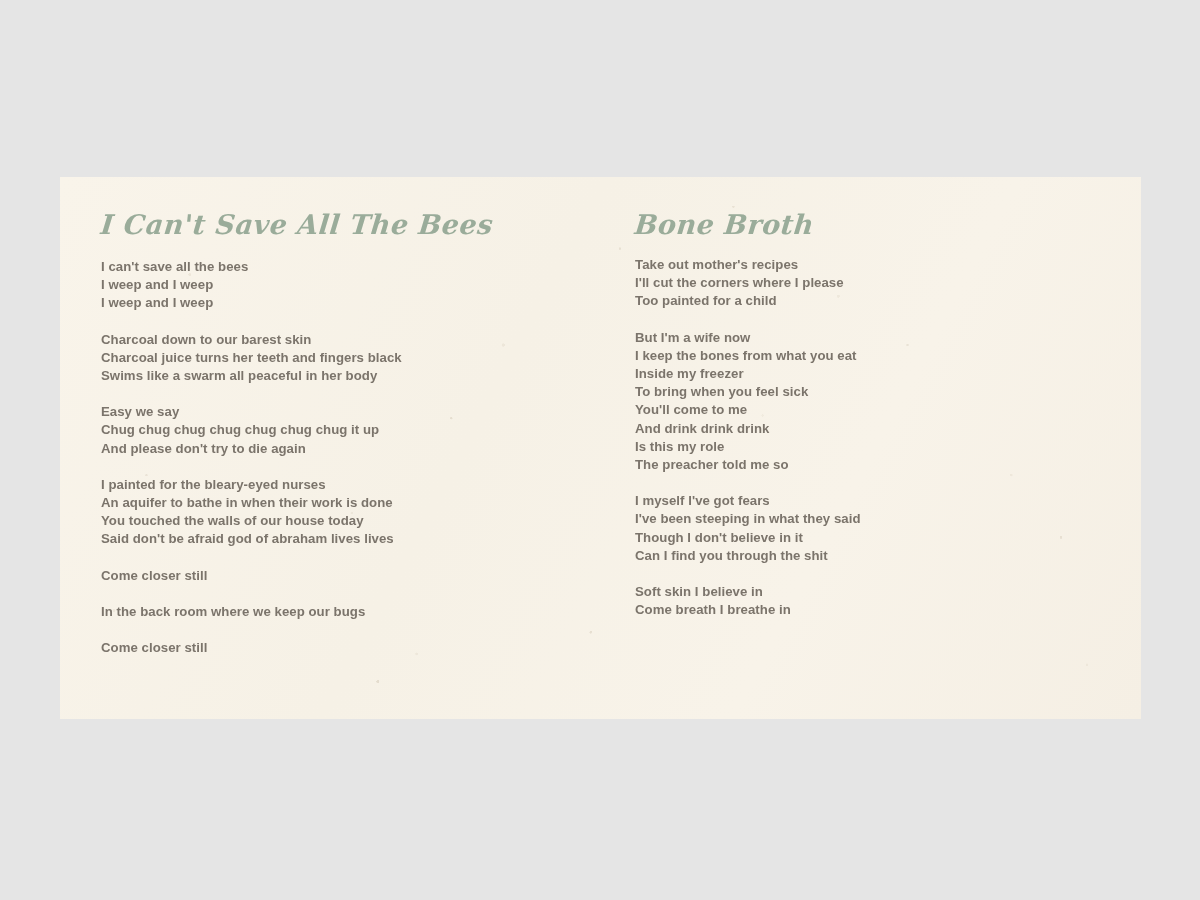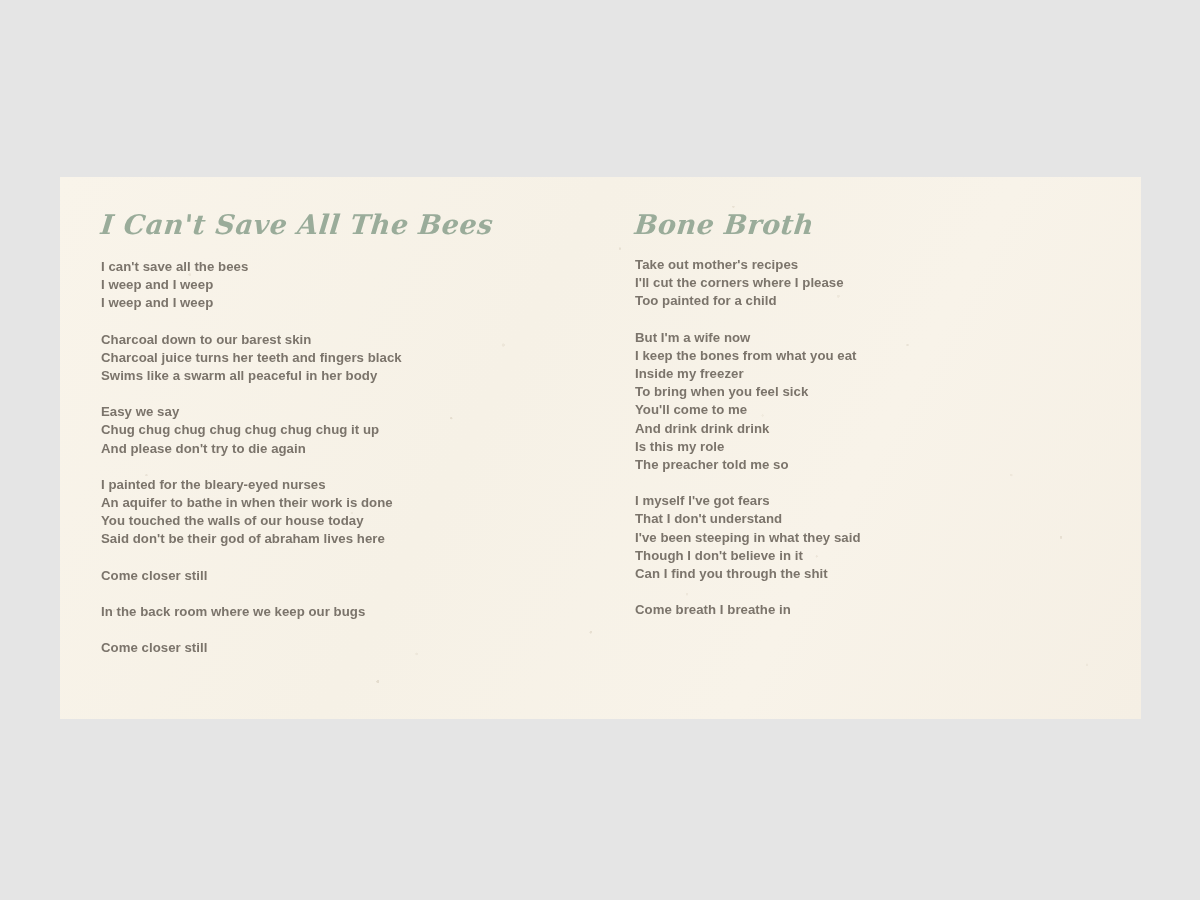--- a/index.html
+++ b/index.html
@@ -115,21 +115,21 @@
         </div>
         <div class="stanza">
           <div class="line">Easy we say</div>
           <div class="line">Chug chug chug chug chug chug chug it up</div>
           <div class="line">And please don't try to die again</div>
         </div>
         <div class="stanza">
           <div class="line">I painted for the bleary-eyed nurses</div>
           <div class="line">An aquifer to bathe in when their work is done</div>
           <div class="line">You touched the walls of our house today</div>
-          <div class="line">Said don't be their god of abraham lives here</div>
+          <div class="line">Said don't be afraid god of abraham lives lives</div>
         </div>
         <div class="stanza">
           <div class="line">Come closer still</div>
         </div>
         <div class="stanza">
           <div class="line">In the back room where we keep our bugs</div>
         </div>
         <div class="stanza">
           <div class="line">Come closer still</div>
         </div>
@@ -149,25 +149,25 @@
           <div class="line">I keep the bones from what you eat</div>
           <div class="line">Inside my freezer</div>
           <div class="line">To bring when you feel sick</div>
           <div class="line">You'll come to me</div>
           <div class="line">And drink drink drink</div>
           <div class="line">Is this my role</div>
           <div class="line">The preacher told me so</div>
         </div>
         <div class="stanza">
           <div class="line">I myself I've got fears</div>
-          <div class="line">That I don't understand</div>
           <div class="line">I've been steeping in what they said</div>
           <div class="line">Though I don't believe in it</div>
           <div class="line">Can I find you through the shit</div>
         </div>
         <div class="stanza">
+          <div class="line">Soft skin I believe in</div>
           <div class="line">Come breath I breathe in</div>
         </div>
       </div>
     </div>
 
   </div>
 </div>
 
 </body></html>

